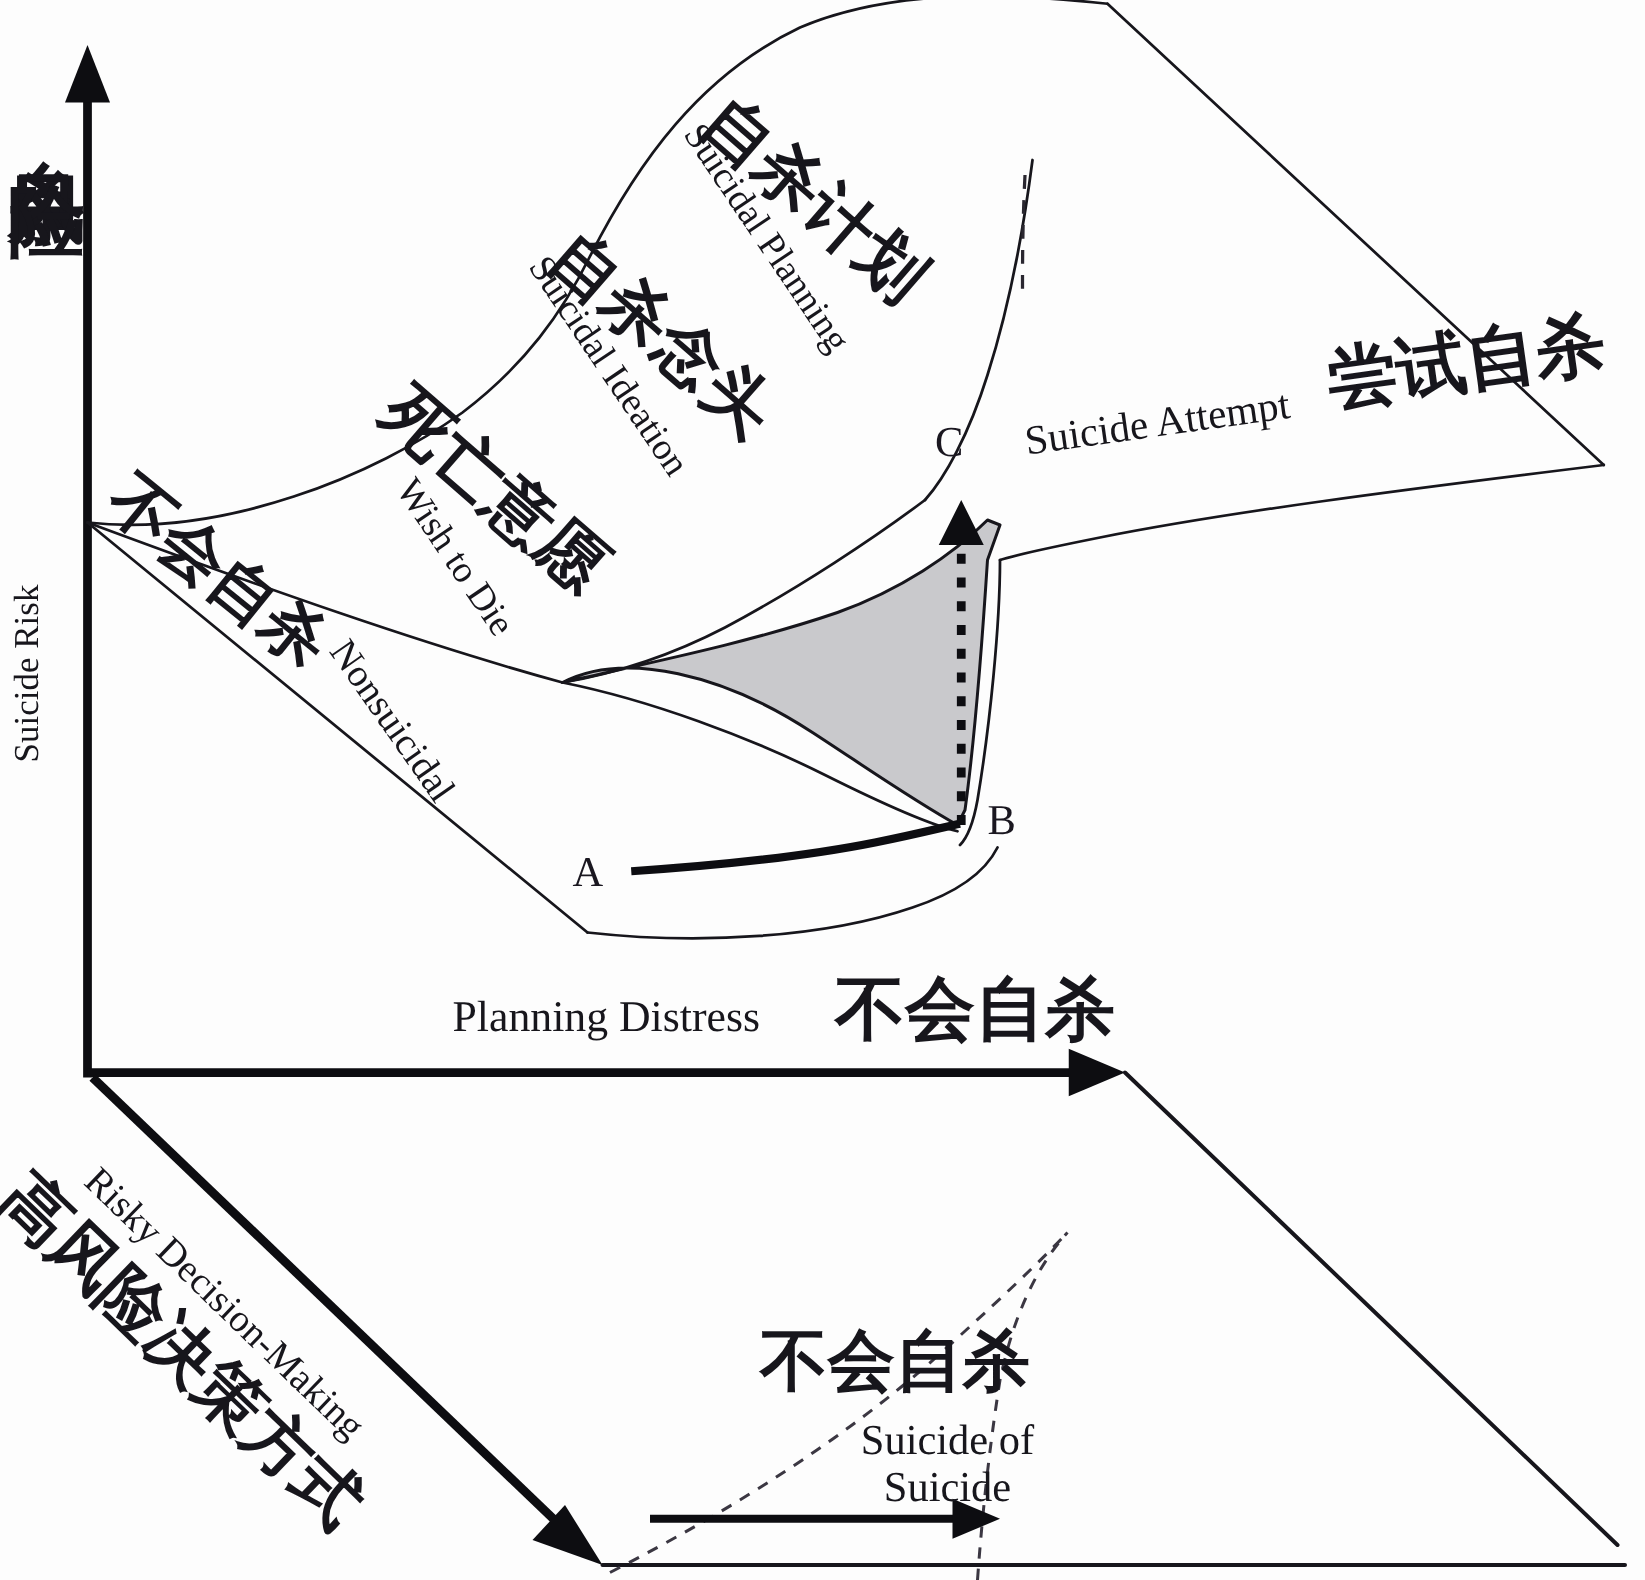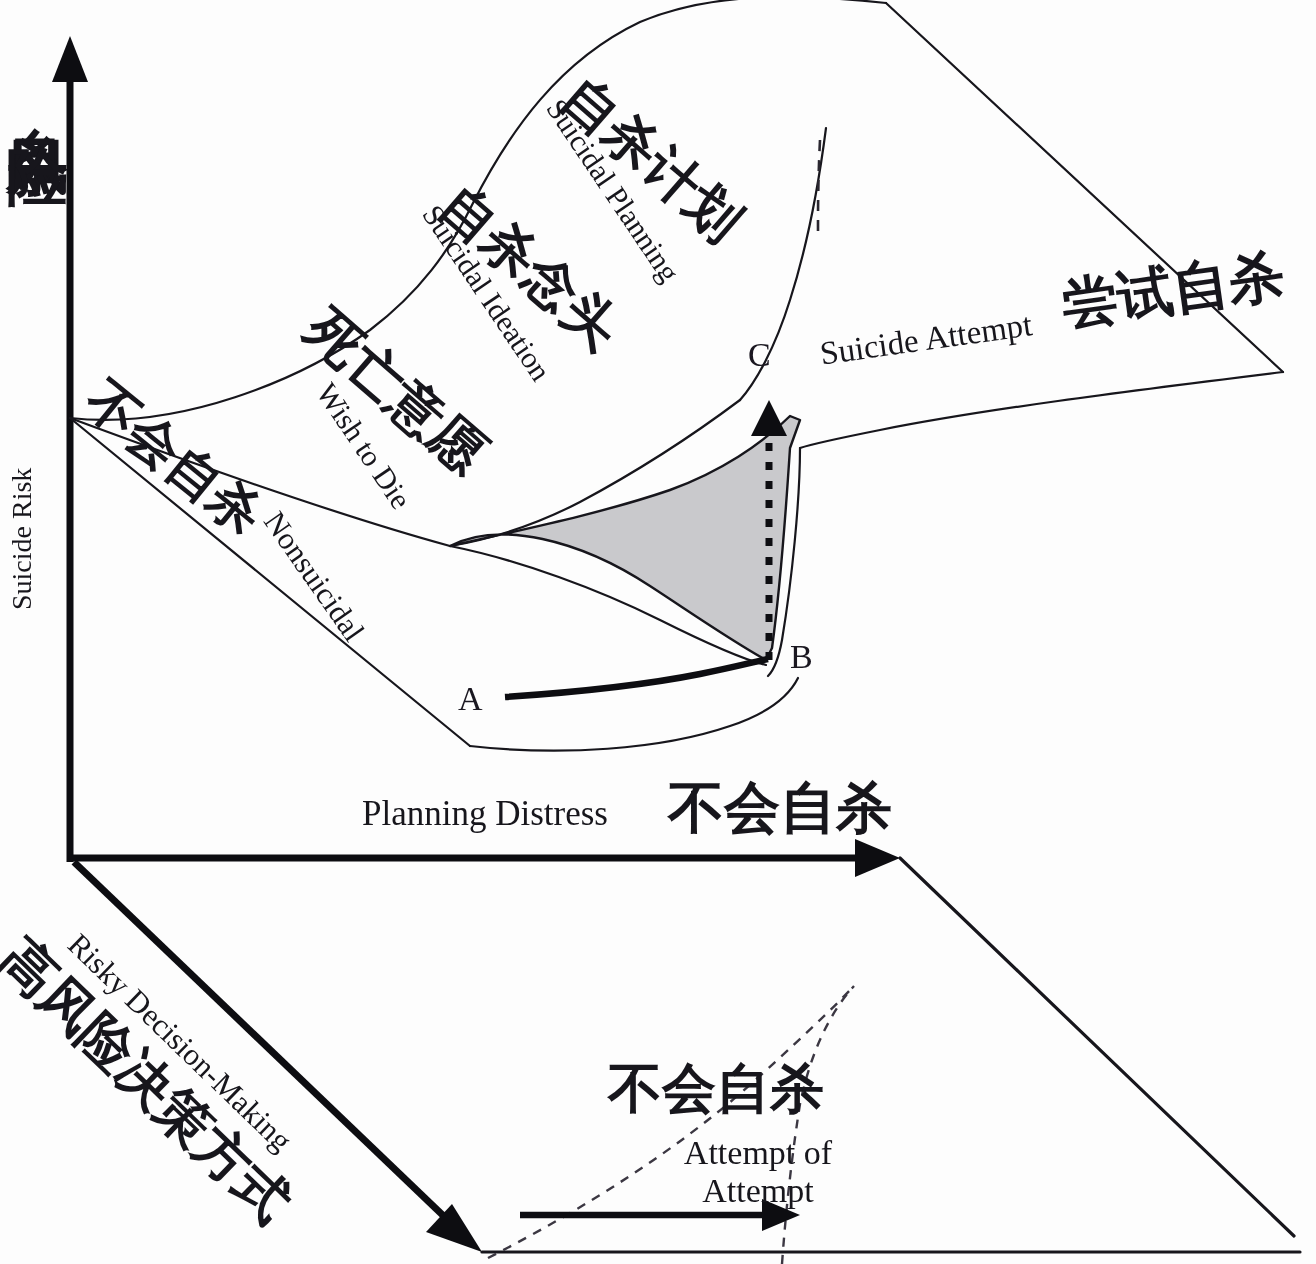--- a/index.html
+++ b/index.html
@@ -255,17 +255,17 @@
   <div class="lbl pt-label" style="left:748px; top:338px;">C</div>
 
   <div class="lbl lat" style="left:362px; top:796px; font-size:35px;">Planning Distress</div>
   <div class="lbl cjk" style="left:668px; top:780px; font-size:56px;">不会自杀</div>
 
   <div class="lbl cjk" style="left:28px; top:930px; font-size:54px; transform: rotate(44deg);">高风险决策方式</div>
   <div class="lbl lat" style="left:84px; top:928px; font-size:31px; transform: rotate(44deg);">Risky Decision-Making</div>
 
   <div class="lbl cjk" style="left:608px; top:1062px; font-size:54px;">不会自杀</div>
   <div class="stack" style="left:648px; top:1134px; width:220px;">
-    <div class="lat" style="font-size:34px;">Attempt of</div>
-    <div class="lat" style="font-size:34px;">Attempt</div>
+    <div class="lat" style="font-size:34px;">Suicide of</div>
+    <div class="lat" style="font-size:34px;">Suicide</div>
   </div>
 
 </div>
 
 </body></html>

